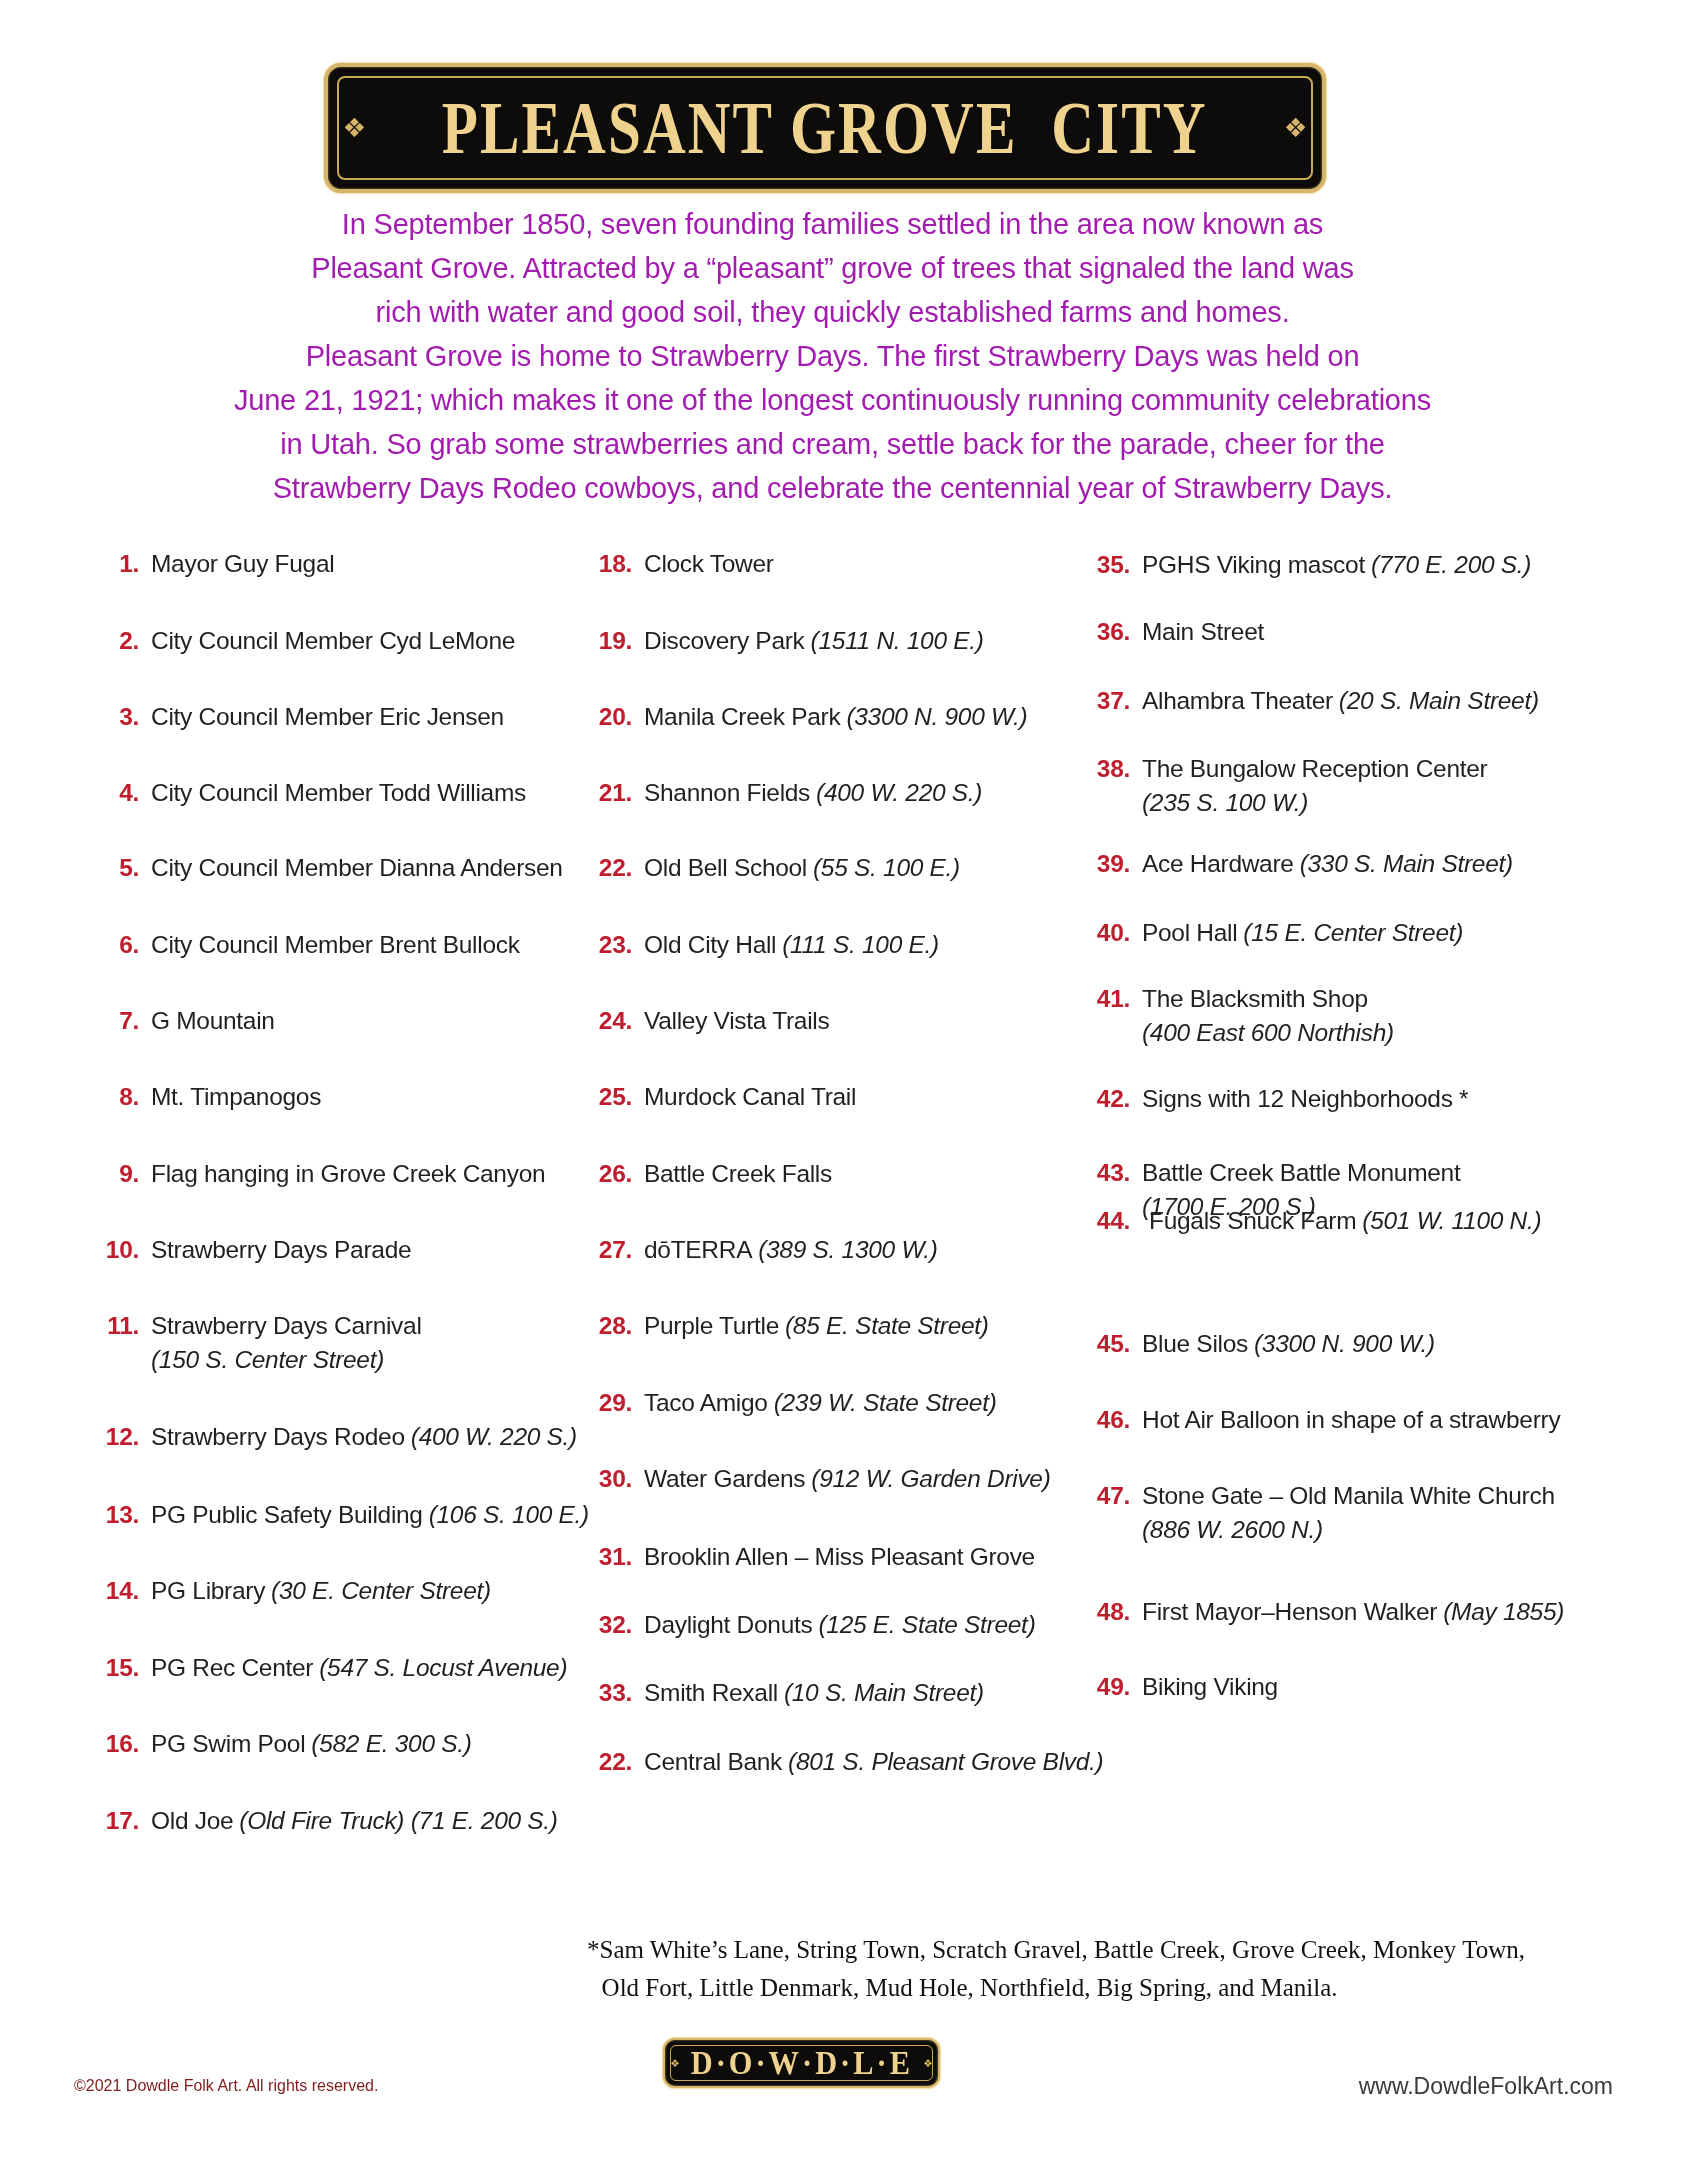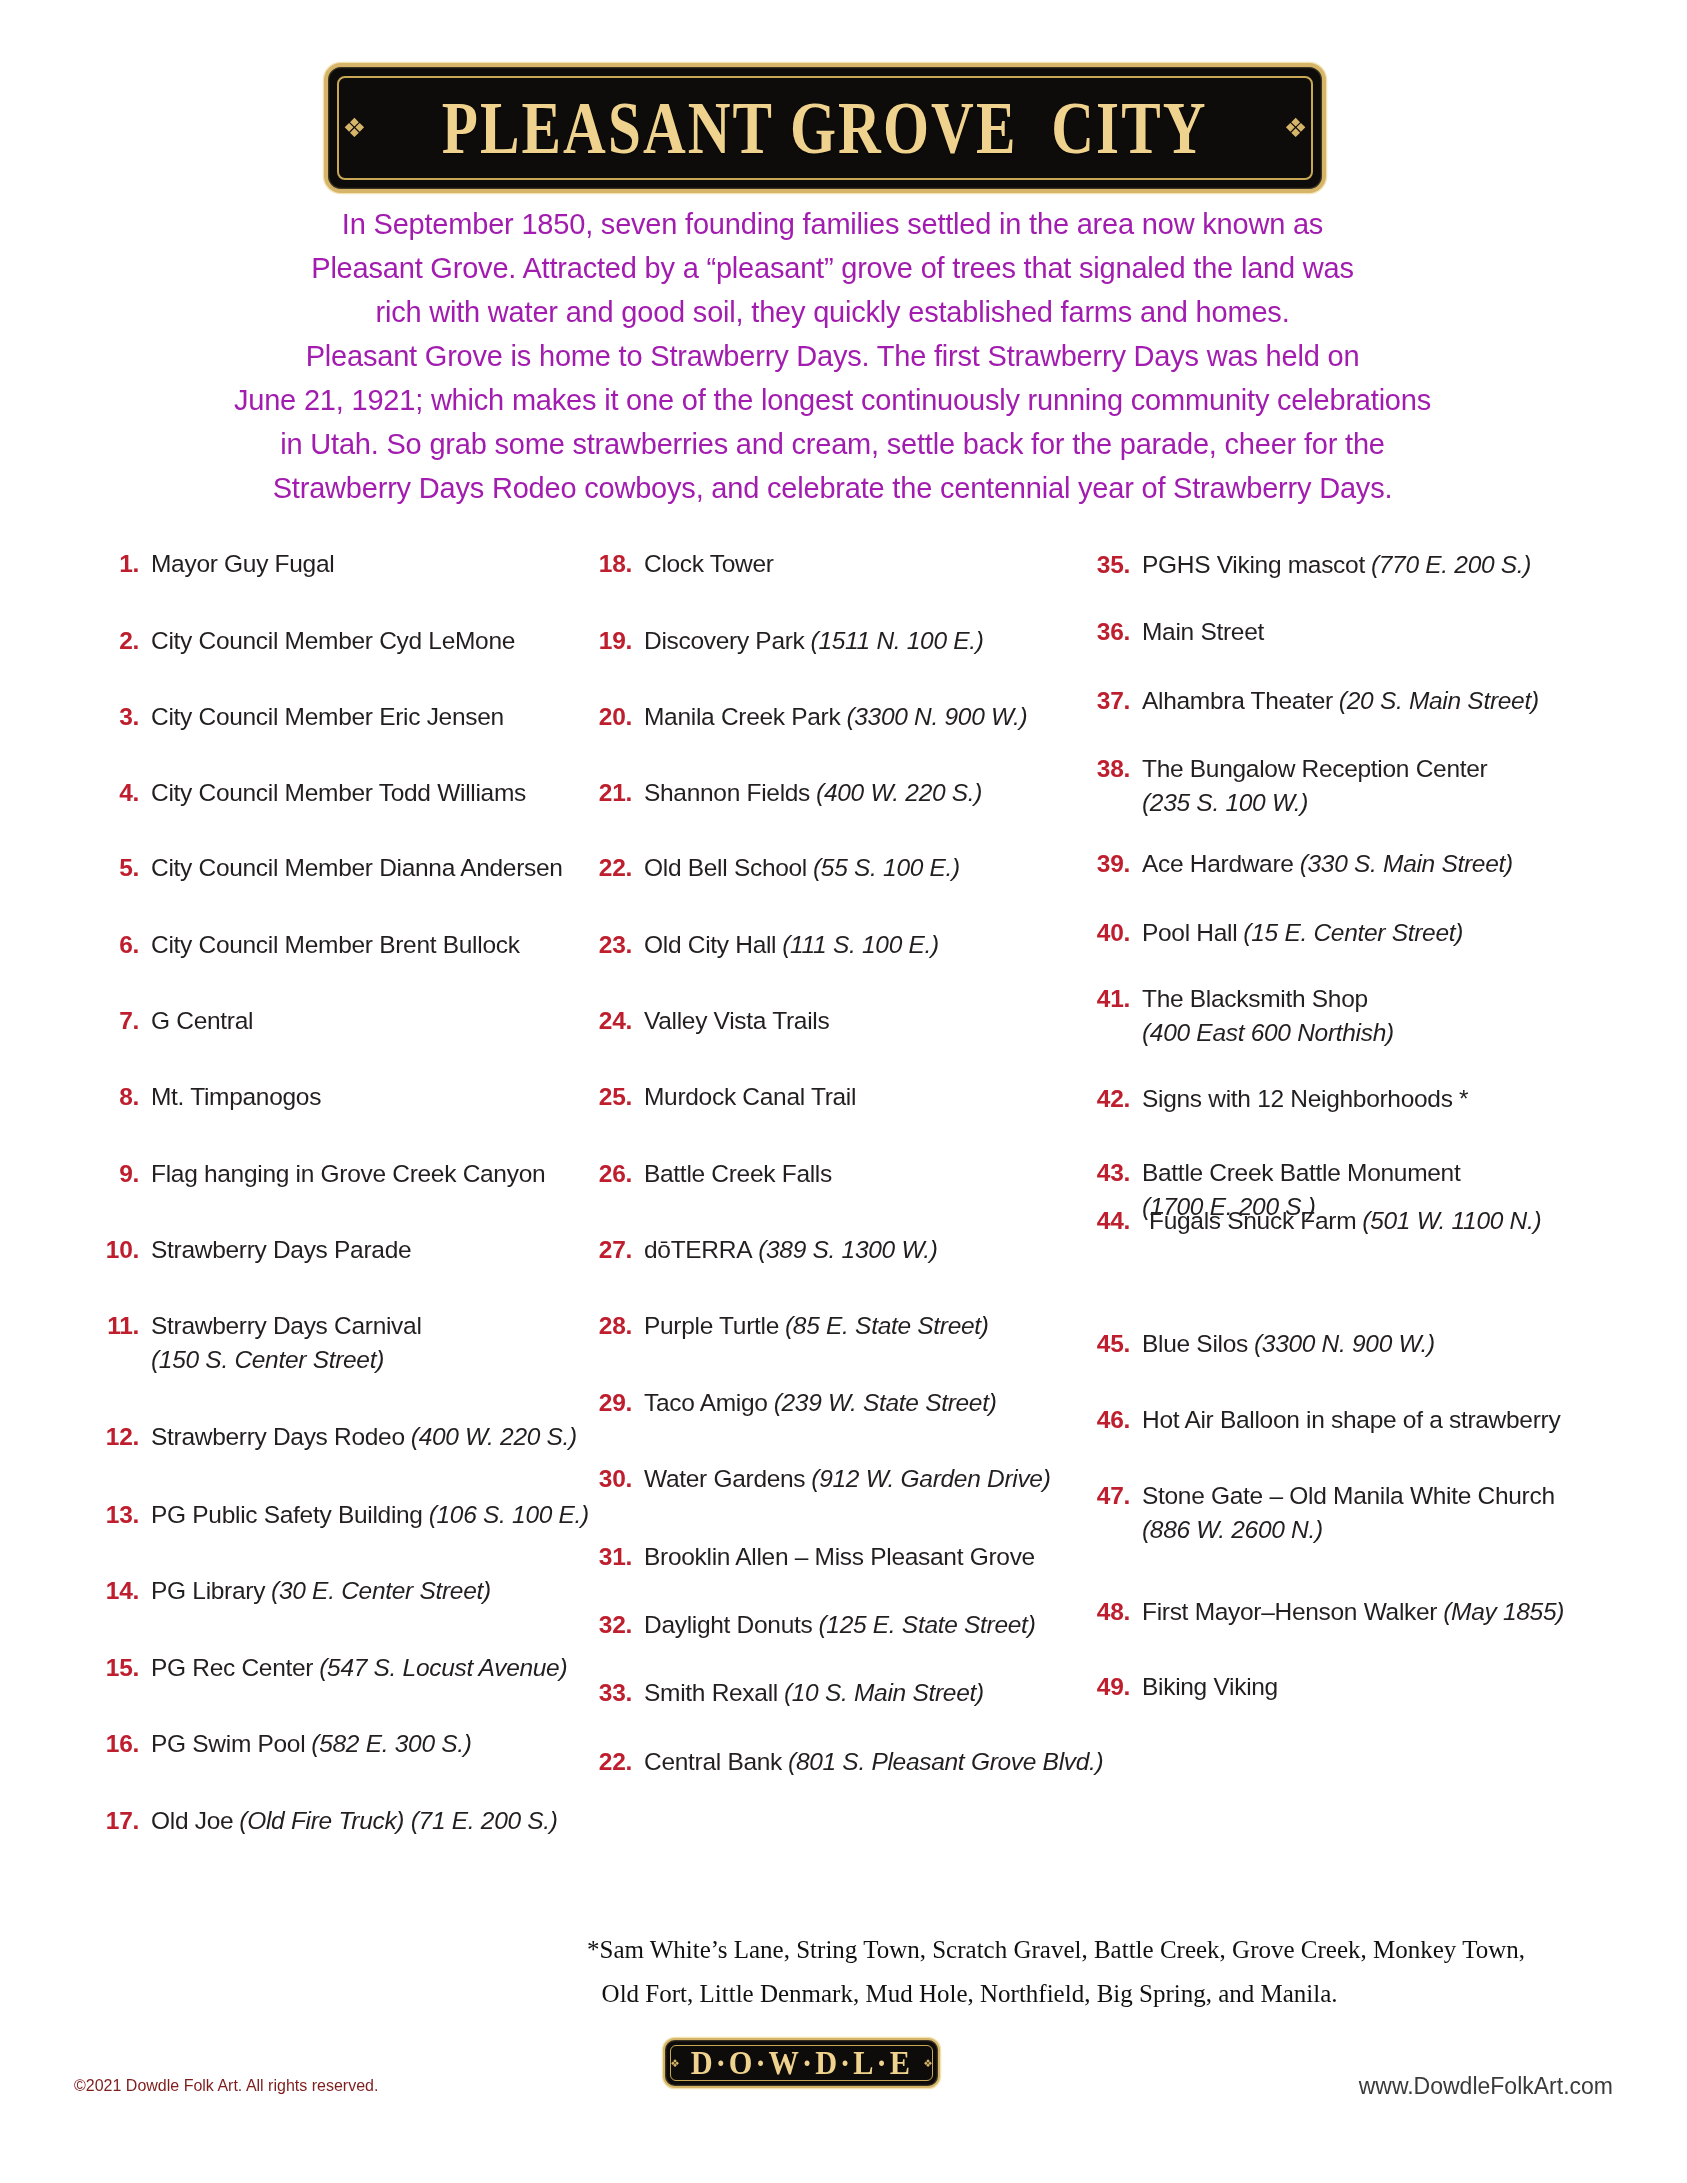--- a/index.html
+++ b/index.html
@@ -38,21 +38,21 @@
   .col1 .num{width:56px;}
   .col2 .num{width:63px;}
   .col3 .num{width:71px;}
   .item .txt{padding-left:12px;white-space:nowrap;}
   .detail{font-style:italic;margin-left:6px;}
   .detail2{font-style:italic;}
 
   
   .footnote{position:absolute;left:587px;top:1931px;font-family:"Liberation Serif",serif;
             font-size:25px;line-height:38px;color:#111111;}
-  .footnote .line2{padding-left:14.6px;margin-top:6px;}
+  .footnote .line2{padding-left:14.6px;}
 
   
   .copyright{position:absolute;left:74px;top:2077px;font-size:16px;color:#7f1d1d;}
   .website{position:absolute;right:74px;top:2073px;font-size:23px;color:#3a3a3a;}
 </style>
 </head>
 <body>
 
 <div class="page">
 
@@ -92,21 +92,21 @@
       <div class="item" style="top: 851px;">
         <span class="num">5.</span>
         <div class="txt"><span>City Council Member Dianna Andersen</span></div>
       </div>
       <div class="item" style="top: 928px;">
         <span class="num">6.</span>
         <div class="txt"><span>City Council Member Brent Bullock</span></div>
       </div>
       <div class="item" style="top: 1004px;">
         <span class="num">7.</span>
-        <div class="txt"><span>G Central</span></div>
+        <div class="txt"><span>G Mountain</span></div>
       </div>
       <div class="item" style="top: 1080px;">
         <span class="num">8.</span>
         <div class="txt"><span>Mt. Timpanogos</span></div>
       </div>
       <div class="item" style="top: 1157px;">
         <span class="num">9.</span>
         <div class="txt"><span>Flag hanging in Grove Creek Canyon</span></div>
       </div>
       <div class="item" style="top: 1233px;">

